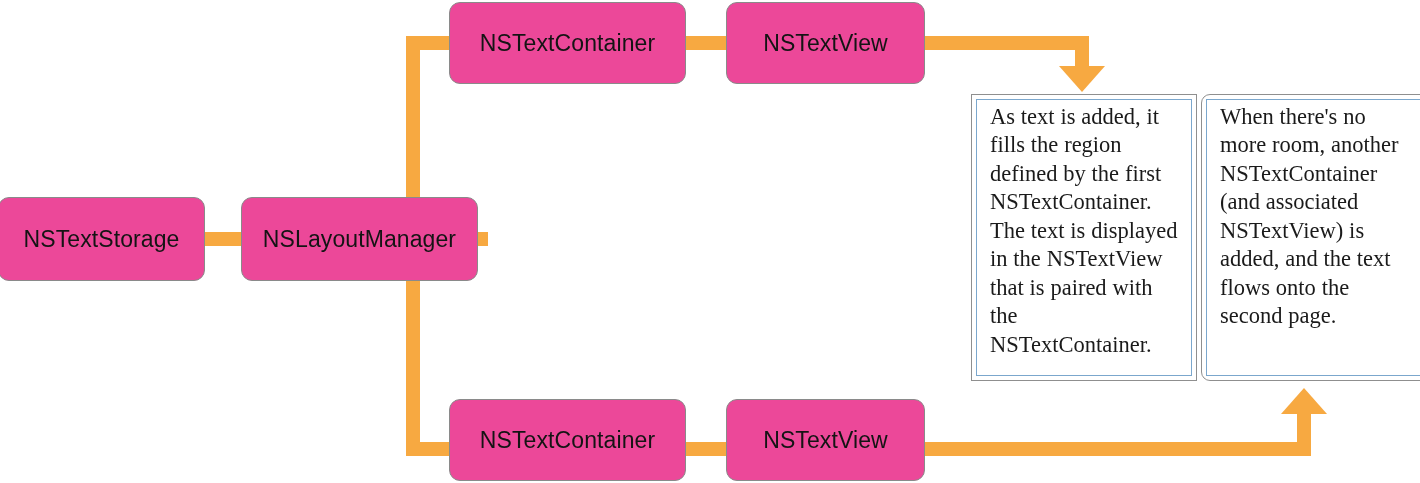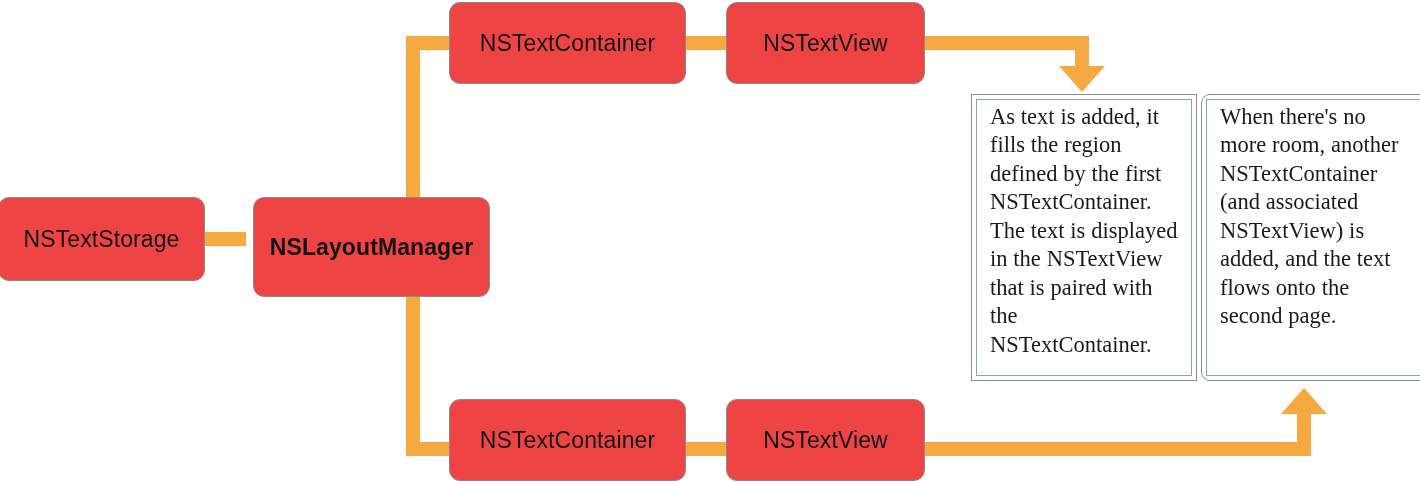--- a/index.html
+++ b/index.html
@@ -15,21 +15,21 @@
     position: relative;
     width: 1420px;
     height: 483px;
     background: #ffffff;
     overflow: hidden;
   }
   
   .node {
     position: absolute;
     box-sizing: border-box;
-    background: #ef4444;
+    background: #ec4899;
     border: 1.5px solid #8a8a8a;
     border-radius: 11px;
     display: flex;
     align-items: center;
     justify-content: center;
     z-index: 3;
   }
   .node-label {
     font-family: "Liberation Sans", sans-serif;
     font-size: 23px;
@@ -112,21 +112,21 @@
   <div class="conn" style="left:682px; top:442px; width:48px; height:14px;"></div>
 
   <div class="conn" style="left:921px; top:442px; width:390px; height:14px;"></div>
   <div class="conn" style="left:1297px; top:414px; width:14px; height:42px;"></div>
   <div class="arrowhead arrow-up" style="left:1281px; top:388px;"></div>
 
   <div class="node" style="left:-2px; top:197px; width:207px; height:84px;">
     <span class="node-label">NSTextStorage</span>
   </div>
 
-  <div class="node" style="left:253px; top:197px; width:237px; height:100px;font-weight:bold;">
+  <div class="node" style="left:241px; top:197px; width:237px; height:84px;">
     <span class="node-label">NSLayoutManager</span>
   </div>
 
   <div class="node" style="left:449px; top:2px; width:237px; height:82px;">
     <span class="node-label">NSTextContainer</span>
   </div>
 
   <div class="node" style="left:726px; top:2px; width:199px; height:82px;">
     <span class="node-label">NSTextView</span>
   </div>

